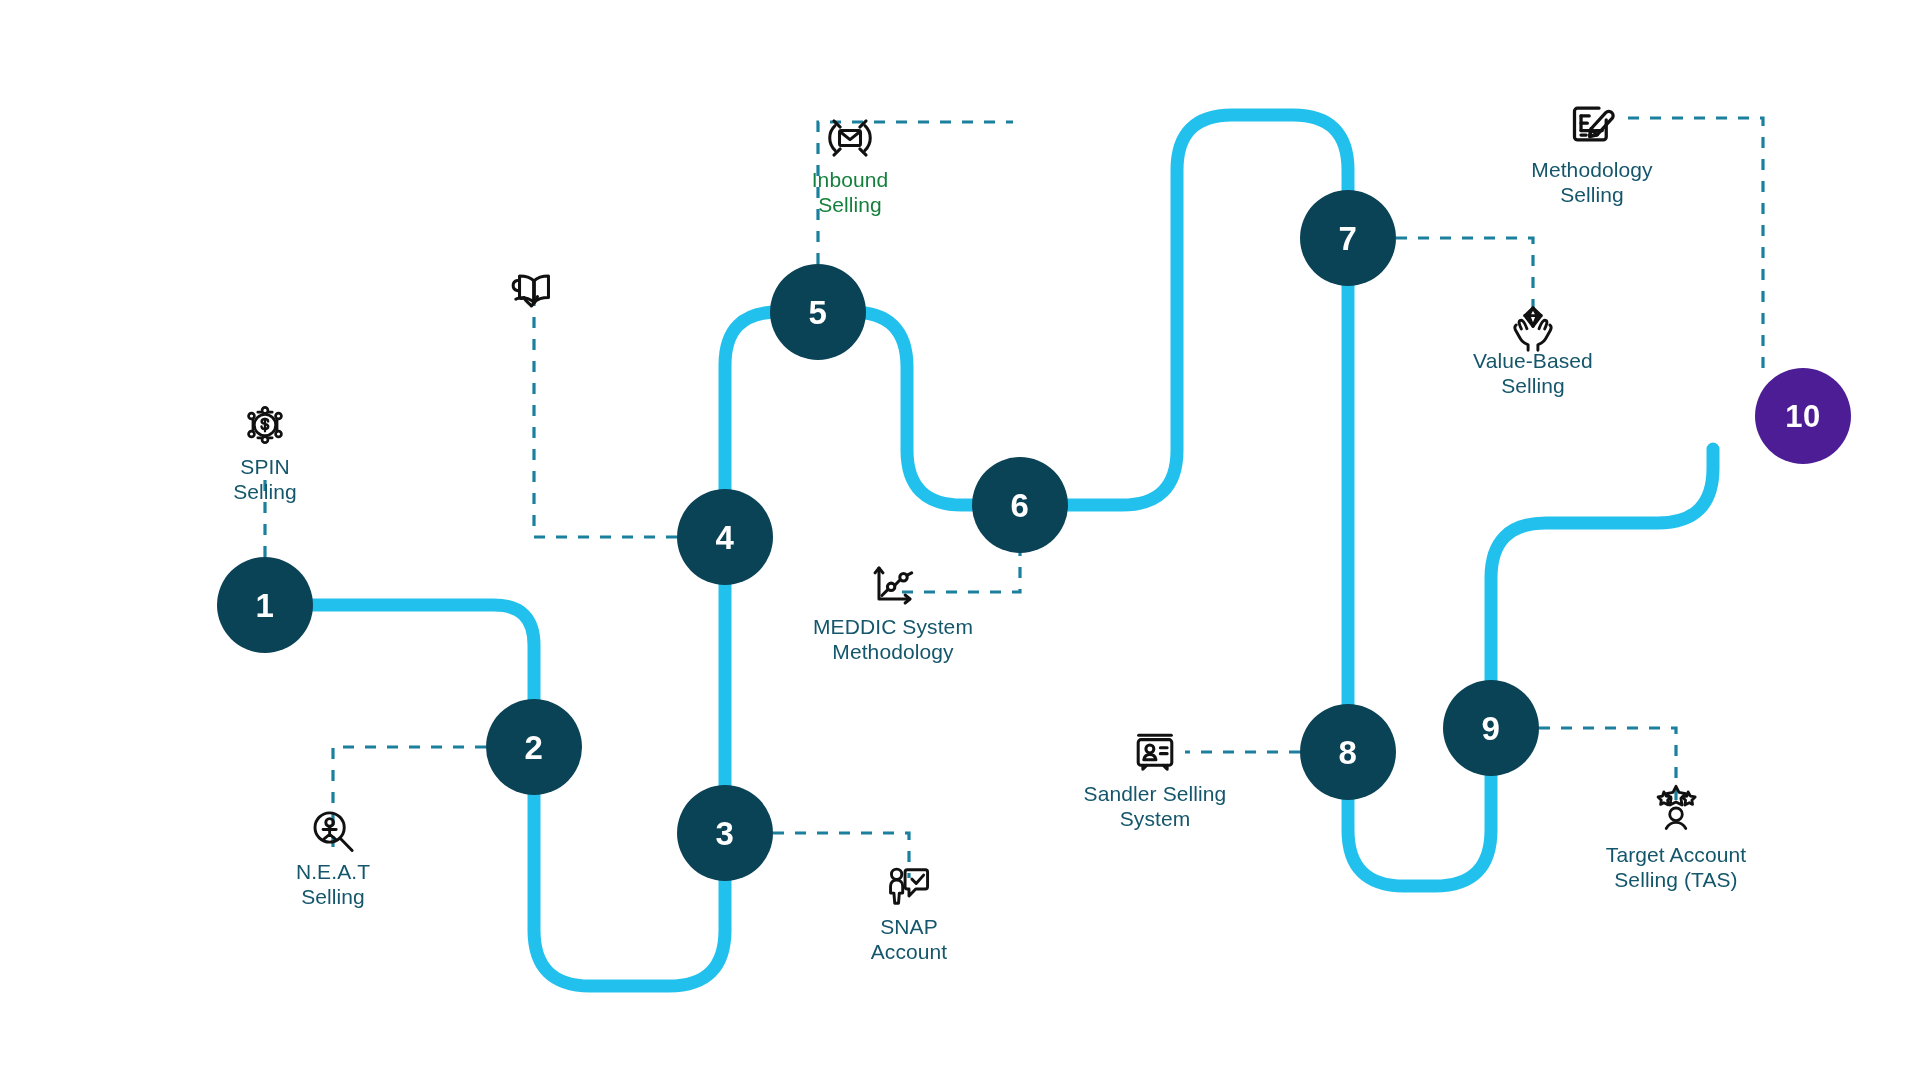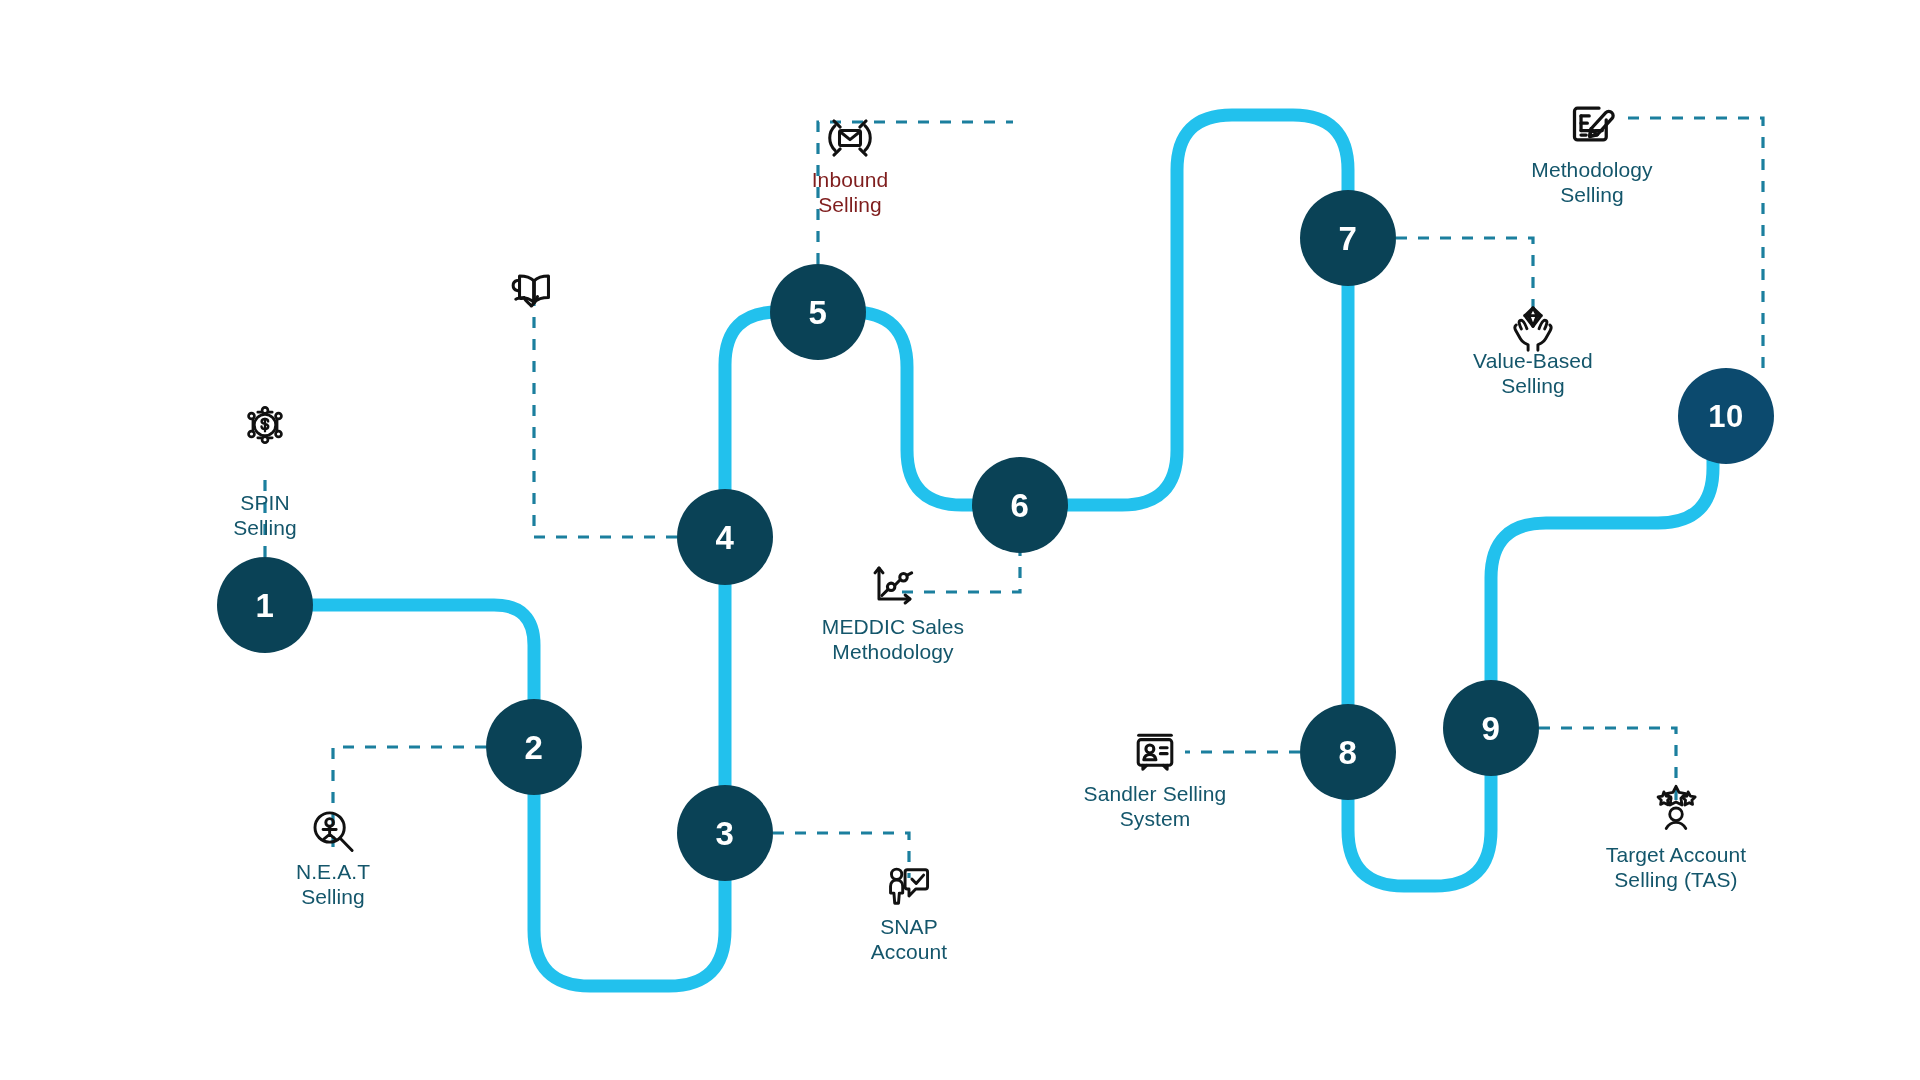--- a/index.html
+++ b/index.html
@@ -78,21 +78,21 @@
     </div>
   <div class="node" style="width: 96px; height: 96px; left: 1300px; top: 190px; background: rgb(10, 66, 86); color: rgb(255, 255, 255); font-size: 33px;">
       <span>7</span>
     </div>
   <div class="node" style="width: 96px; height: 96px; left: 1300px; top: 704px; background: rgb(10, 66, 86); color: rgb(255, 255, 255); font-size: 33px;">
       <span>8</span>
     </div>
   <div class="node" style="width: 96px; height: 96px; left: 1443px; top: 680px; background: rgb(10, 66, 86); color: rgb(255, 255, 255); font-size: 33px;">
       <span>9</span>
     </div>
-  <div class="node" style="width: 96px; height: 96px; left: 1678px; top: 368px; background: #0c4a6e; color: rgb(255, 255, 255); font-size: 31px;">
+  <div class="node" style="width: 96px; height: 96px; left: 1755px; top: 368px; background: #4c1d95; color: rgb(255, 255, 255); font-size: 31px;">
       <span>10</span>
     </div>
 
   <div class="ico" id="ico1" style="left: 237px; top: 397px; width: 56px; height: 56px;">
     <svg width="54" height="54" viewBox="0 0 48 48" fill="none" stroke="#111" stroke-width="2.4" stroke-linecap="round" stroke-linejoin="round">
       <circle cx="24" cy="24" r="9.5"></circle>
       <path d="M24 18.5v11 M26.8 20.8c0-1.3-1.3-2.1-2.9-2.1s-2.9.8-2.9 2.1 1.2 1.8 2.9 2.2 3 1 3 2.3-1.3 2.2-3 2.2-3-.9-3-2.2" stroke-width="2.1"></path>
       <path d="M13.3 17.6 13.3 30.4 M34.7 17.6 34.7 30.4 M17.6 12.6 30.4 12.6 M17.6 35.4 30.4 35.4"></path>
       <circle cx="24" cy="11" r="2.6" fill="#fff"></circle>
         <circle cx="24" cy="37" r="2.6" fill="#fff"></circle>
@@ -186,29 +186,29 @@
   <div class="ico" id="ico10" style="left: 1564px; top: 97px; width: 56px; height: 56px;">
     <svg width="56" height="56" viewBox="0 0 48 48" fill="none" stroke="#111" stroke-width="2.8" stroke-linecap="round" stroke-linejoin="round">
       <path d="M30 9.6H11.6a2.6 2.6 0 0 0-2.6 2.6v22a2.6 2.6 0 0 0 2.6 2.6h22a2.6 2.6 0 0 0 2.6-2.6V19.6"></path>
       <path d="M14.6 16.2h7 M14.6 22.4h5.4 M14.6 28.8h8 M26.4 28.8h6.4 M14.6 32.6h4.4"></path>
       <path d="M14.6 16.2v12.6"></path>
       <path d="M23.2 27.2 35.8 13.4a3.6 3.6 0 0 1 5.2 0 3.6 3.6 0 0 1 0 5.2L28.4 32.4l-6.4 1.6z"></path>
       <path d="M22 33.2 23.2 27.2 28.4 32.4z"></path>
     </svg>
   </div>
 
-  <div class="lbl" id="lbl1" style="width: 260px; left: 135px; top: 455px; color: rgb(20, 86, 107); margin-top: 36px;">SPIN
+  <div class="lbl" id="lbl1" style="width: 260px; left: 135px; top: 455px; color: rgb(20, 86, 107);">SPIN
 Selling</div>
   <div class="lbl" id="lbl2" style="width: 260px; left: 203px; top: 860px; color: rgb(20, 86, 107);">N.E.A.T
 Selling</div>
   <div class="lbl" id="lbl3" style="width: 260px; left: 779px; top: 915px; color: rgb(20, 86, 107);">SNAP
 Account</div>
-  <div class="lbl" id="lbl5" style="width: 260px; left: 720px; top: 168px; color: #7f1d1d;">Inbound
-Selling</div>
-  <div class="lbl" id="lbl6" style="width: 260px; left: 763px; top: 615px; color: rgb(20, 86, 107);">MEDDIC Sales
+  <div class="lbl" id="lbl5" style="width: 260px; left: 720px; top: 168px; color: #15803d;">Inbound
+Selling</div>
+  <div class="lbl" id="lbl6" style="width: 260px; left: 763px; top: 615px; color: rgb(20, 86, 107);">MEDDIC System
 Methodology</div>
   <div class="lbl" id="lbl7" style="width: 260px; left: 1403px; top: 349px; color: rgb(20, 86, 107);">Value-Based
 Selling</div>
   <div class="lbl" id="lbl9" style="width: 260px; left: 1546px; top: 843px; color: rgb(20, 86, 107);">Target Account
 Selling (TAS)</div>
   <div class="lbl" id="lbl8" style="width: 260px; left: 1025px; top: 782px; color: rgb(20, 86, 107);">Sandler Selling
 System</div>
   <div class="lbl" id="lbl10" style="width: 260px; left: 1462px; top: 158px; color: rgb(20, 86, 107);">Methodology
 Selling</div>
 

